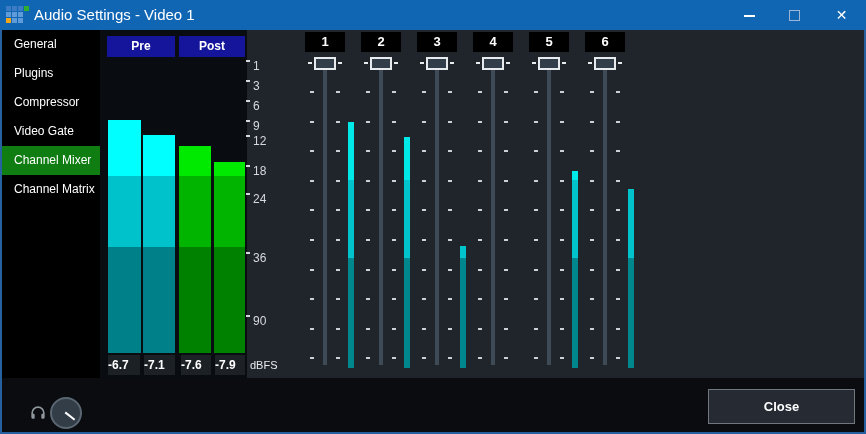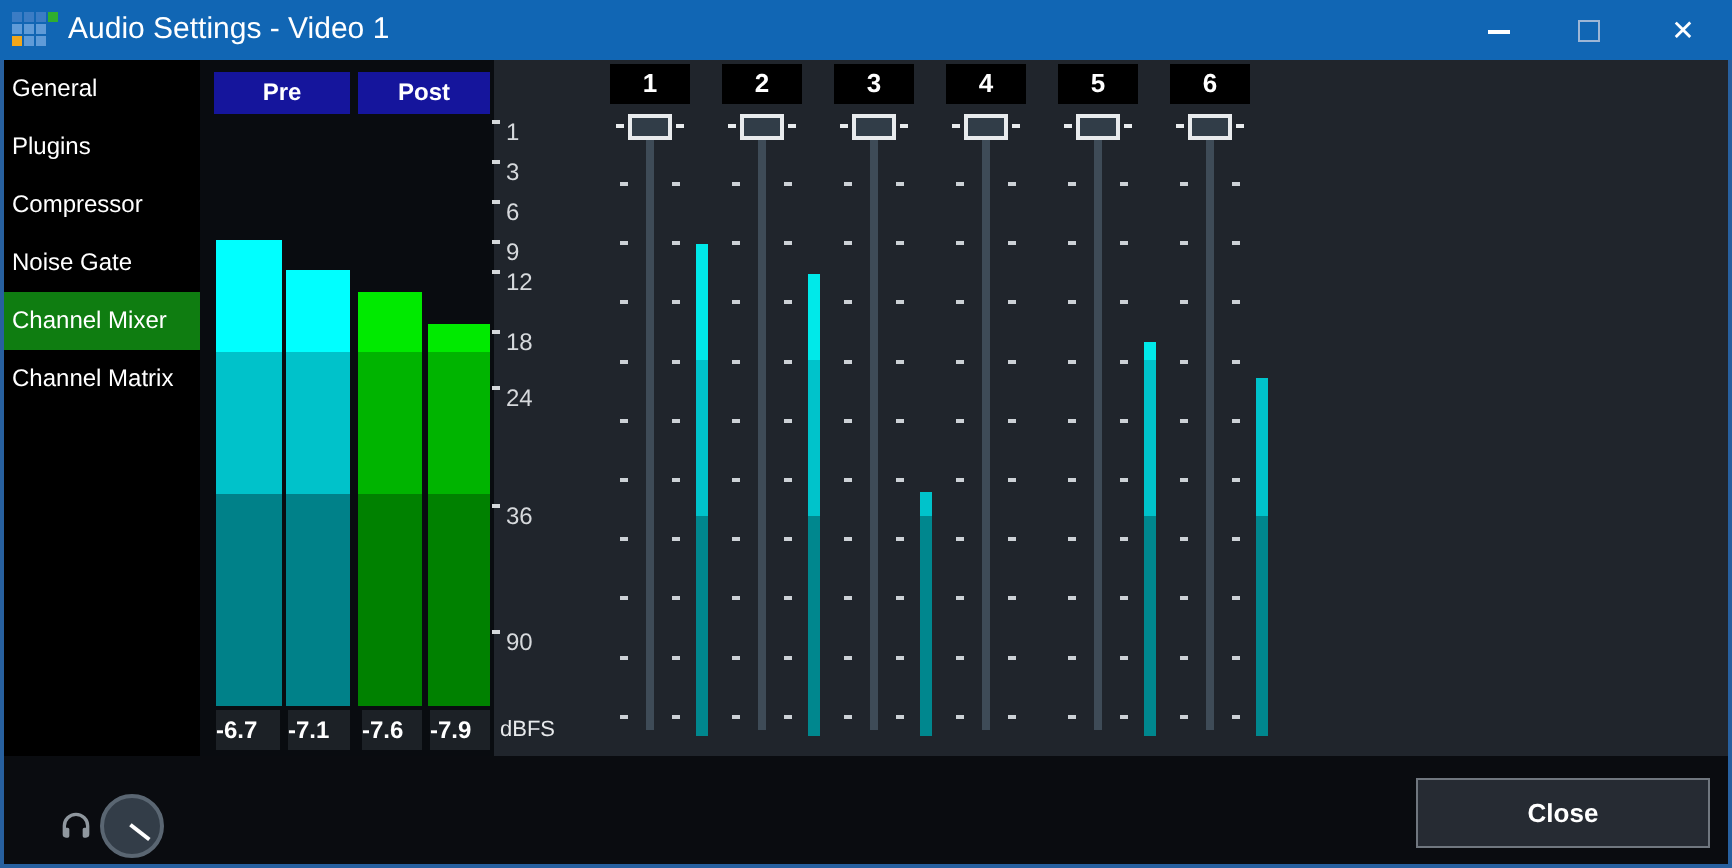--- a/index.html
+++ b/index.html
@@ -14,21 +14,21 @@
   .glyph-min{position:absolute;left:17px;top:15px;width:11px;height:2px;background:#fff;}
   .glyph-max{position:absolute;left:17px;top:10px;width:9px;height:9px;border:1px solid #9db6d6;}
   .glyph-close{position:absolute;width:45px;height:30px;line-height:30px;text-align:center;color:#fff;font-size:14px;}
 
   
   .b-left,.b-right{position:absolute;top:30px;width:2px;height:404px;background:#27609f;}
   .b-bottom{position:absolute;left:0;top:432px;width:866px;height:2px;background:#27609f;}
 
   
   .sidebar{position:absolute;left:2px;top:30px;width:98px;height:402px;background:#000;}
-  .side-item{position:relative;height:29px;line-height:29px;padding-left:4px;color:#fff;font-size:12px;cursor:pointer;}
+  .side-item{position:relative;height:29px;line-height:29px;padding-left:12px;color:#fff;font-size:12px;cursor:pointer;}
   .side-item.selected{background:#0f7d11;}
 
   
   .meter-section{position:absolute;left:100px;top:30px;width:147px;height:348px;background:#090c10;}
   .pp-label{position:absolute;top:36px;height:21px;background:#15159c;color:#fff;font-size:12px;font-weight:bold;text-align:center;line-height:21px;}
   .meter{position:absolute;}
   .meter div{width:100%;}
   .val-box{position:absolute;top:355px;height:20px;background:#1c2126;color:#fff;font-size:12px;font-weight:bold;text-align:left;line-height:20px;}
   .unit-label{position:absolute;left:250px;top:355px;width:44px;height:20px;line-height:20px;color:#e8eaec;font-size:11px;}
 
@@ -87,21 +87,21 @@
   </div>
 
   <div class="b-left" style="left:0"></div>
   <div class="b-right" style="left:864px"></div>
   <div class="b-bottom"></div>
 
   <div class="sidebar">
     <div class="side-item">General</div>
     <div class="side-item">Plugins</div>
     <div class="side-item">Compressor</div>
-    <div class="side-item">Noise Gate</div>
+    <div class="side-item">Video Gate</div>
     <div class="side-item selected">Channel Mixer</div>
     <div class="side-item">Channel Matrix</div>
   </div>
 
   <div class="fader-panel"></div>
 
   <div class="meter-section"></div>
   <div class="pp-label" style="left:107px;width:68px">Pre</div>
   <div class="pp-label" style="left:179px;width:66px">Post</div>
 

